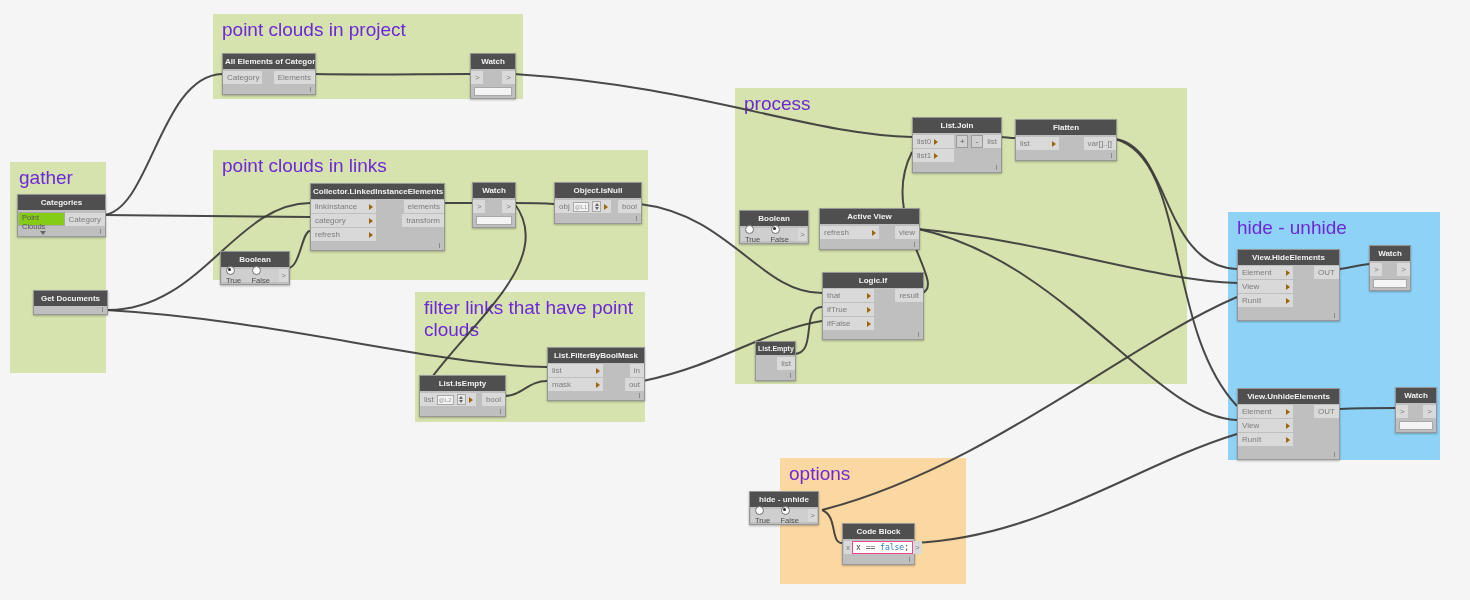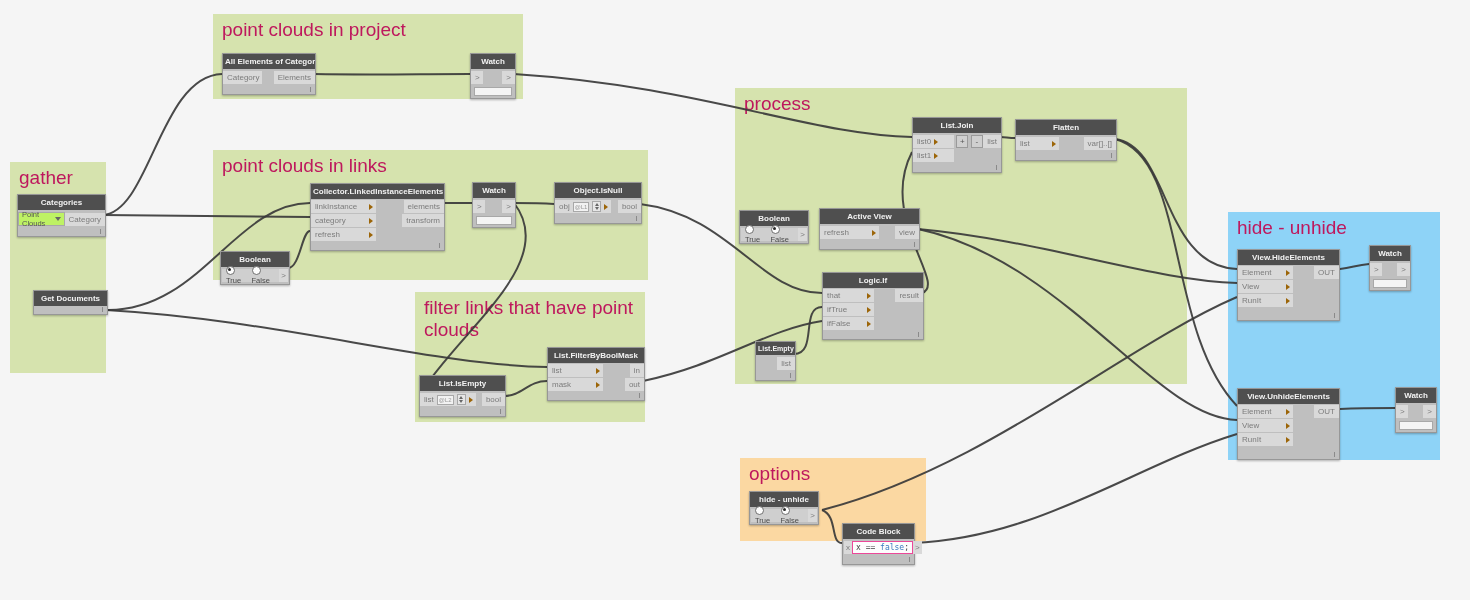--- a/index.html
+++ b/index.html
@@ -4,21 +4,21 @@
 <style>
   html,body{margin:0;padding:0;}
   body{font-family:"Liberation Sans",sans-serif;}
   #canvas{position:relative;width:1470px;height:600px;background:#f5f5f5;overflow:hidden;}
 
   
   .grp{position:absolute;}
   .grp.green{background:#d6e3ae;}
   .grp.orange{background:#fbd8a2;}
   .grp.blue{background:#8ed3f7;}
-  .gt{font-size:19px;color:#be185d;padding:5px 9px 0 9px;line-height:1.15;}
+  .gt{font-size:19px;color:#6d28d9;padding:5px 9px 0 9px;line-height:1.15;}
 
   
   svg.wires{position:absolute;left:0;top:0;z-index:2;}
   svg.wires path{stroke:#3a3a3a;stroke-width:2;fill:none;opacity:.92;}
 
   
   .node{position:absolute;z-index:3;background:#bfbfbf;border:1px solid #979797;box-shadow:0 1px 2px rgba(0,0,0,.28);}
   .nh{background:#4f4f4f;color:#f2f2f2;font-weight:bold;font-size:8px;text-align:center;padding:3px 2px;white-space:nowrap;overflow:hidden;}
   .nb{padding:1px 0;}
   .prow{display:flex;justify-content:space-between;align-items:center;margin:1px 0;min-height:13px;}
@@ -35,21 +35,21 @@
   .wval{height:7px;background:#f4f4f4;border:1px solid #a8a8a8;margin:1px 3px 2px 3px;}
   .rb{width:7px;height:7px;border:1px solid #6e6e6e;border-radius:50%;background:#fdfdfd;display:inline-block;position:relative;margin-right:2px;vertical-align:-1px;}
   .rb.checked:after{content:"";position:absolute;left:1px;top:1px;width:3px;height:3px;border-radius:50%;background:#2b2b2b;}
   .radlabel{font-size:7.5px;color:#4a4a4a;margin-right:5px;}
   .lvl{background:#f2f2f2;border:1px solid #a8a8a8;color:#9a9a9a;font-size:6px;padding:0 1px;height:8px;line-height:8px;}
   .stp{width:7px;height:9px;background:#e6e6e6;border:1px solid #a8a8a8;display:inline-flex;flex-direction:column;align-items:center;justify-content:center;gap:1px;}
   .stp i{width:0;height:0;border-left:2px solid transparent;border-right:2px solid transparent;display:block;}
   .stp .up{border-bottom:3px solid #666;}
   .stp .dn{border-top:3px solid #666;}
   .caret{width:0;height:0;border-left:3px solid transparent;border-right:3px solid transparent;border-top:4px solid #666;display:inline-block;margin-left:4px;}
-  .ddchip{background:#bef264;border:1px solid #a8a8a8;height:12px;display:flex;align-items:center;font-size:7.5px;color:#555;padding:0 3px;}
+  .ddchip{background:#84cc16;border:1px solid #a8a8a8;height:12px;display:flex;align-items:center;font-size:7.5px;color:#555;padding:0 3px;flex-direction:column;}
   .btn{background:#cfcfcf;border:1px solid #9a9a9a;width:10px;height:11px;font-size:8px;color:#555;display:flex;align-items:center;justify-content:center;margin-left:2px;}
   .codechip{background:#fdfdfd;border:1px solid #ec4899;font-family:"DejaVu Sans Mono",monospace;font-size:8px;color:#444;padding:1px 3px;white-space:nowrap;}
   .codechip .kw{color:#3a7abf;}
   .gap{flex:1;}
 </style>
 </head>
 <body>
 
 <div id="canvas">
 
@@ -61,21 +61,21 @@
   </div>
   <div class="grp green" style="left:213px;top:150px;width:435px;height:130px">
     <div class="gt">point clouds in links</div>
   </div>
   <div class="grp green" style="left:415px;top:292px;width:230px;height:130px">
     <div class="gt">filter links that have point clouds</div>
   </div>
   <div class="grp green" style="left:735px;top:88px;width:452px;height:296px">
     <div class="gt">process</div>
   </div>
-  <div class="grp orange" style="left:740px;top:458px;width:186px;height:83px">
+  <div class="grp orange" style="left:780px;top:458px;width:186px;height:126px">
     <div class="gt">options</div>
   </div>
   <div class="grp blue" style="left:1228px;top:212px;width:212px;height:248px">
     <div class="gt">hide - unhide</div>
   </div>
 
   <svg class="wires" width="1470" height="600">
     <path d="M103,215 C150,212 160,76 222,74"></path>
     <path d="M103,215 C190,216 250,217 310,217"></path>
     <path d="M106,310 C200,312 235,203 310,203"></path>

